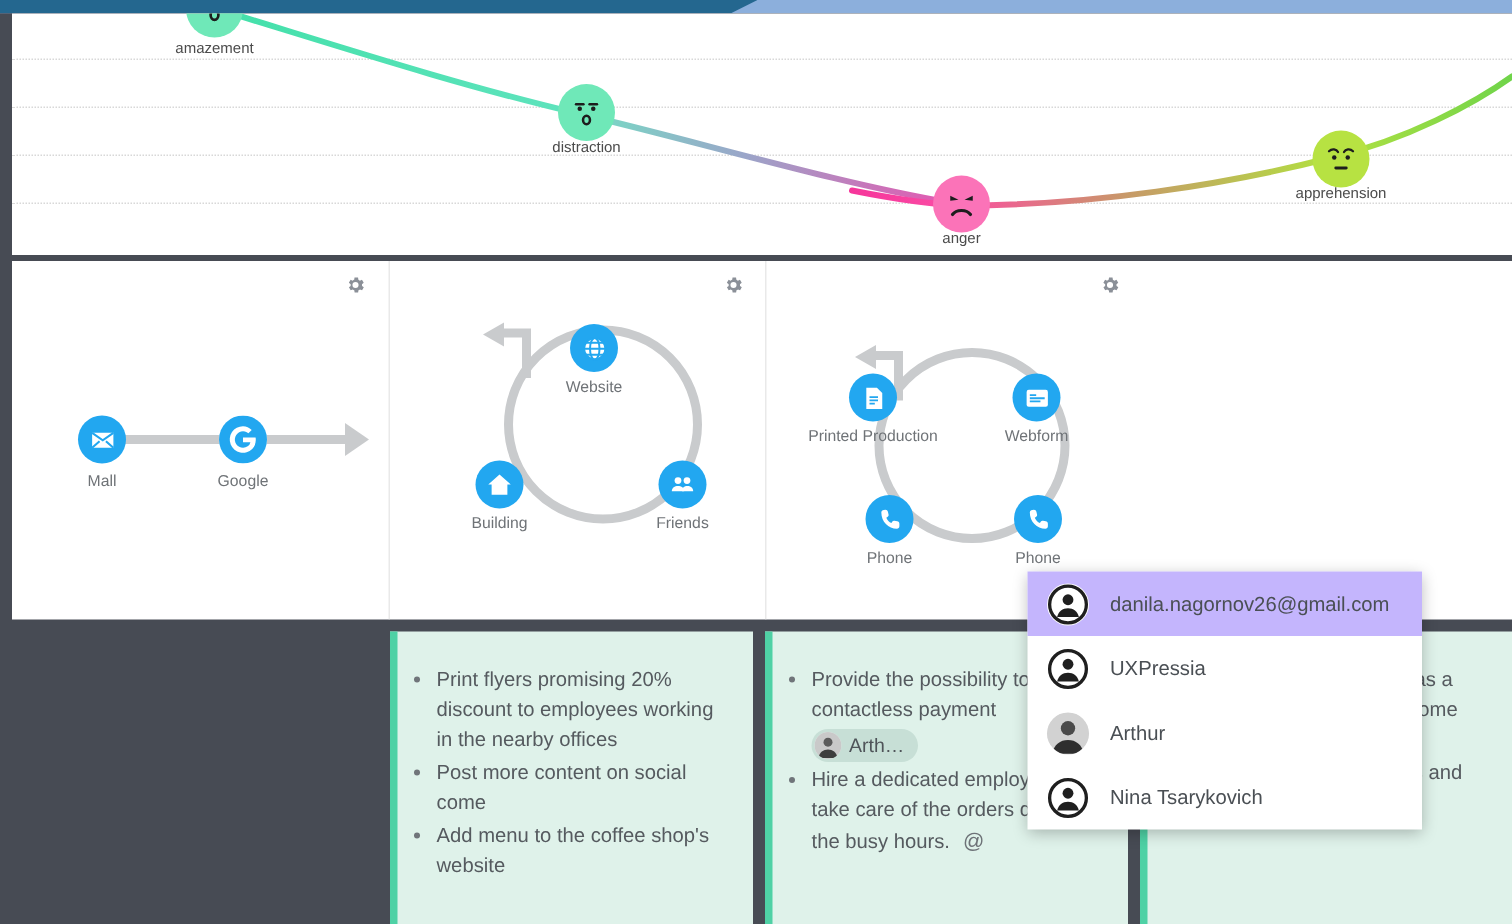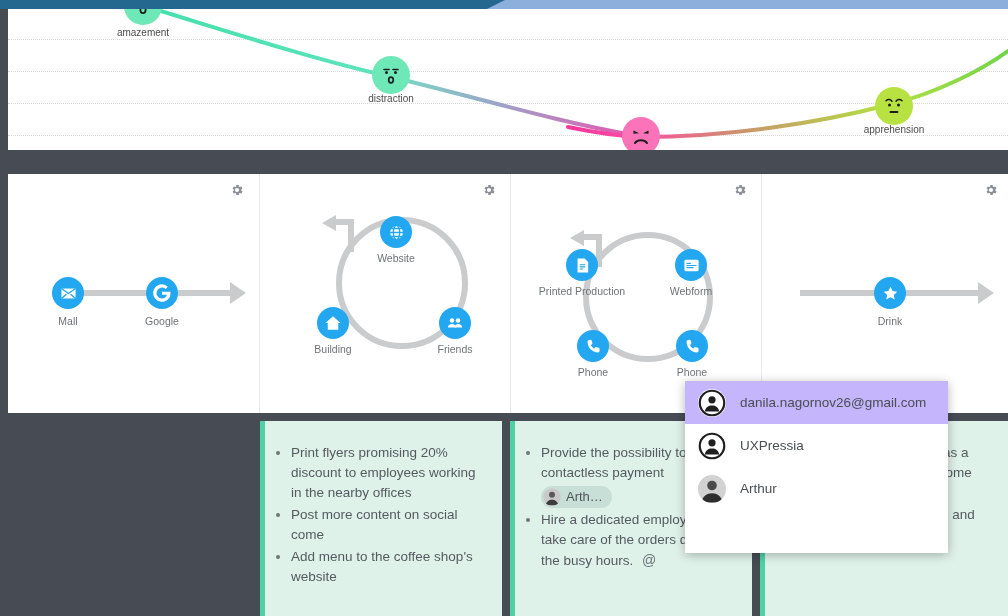--- a/index.html
+++ b/index.html
@@ -11,21 +11,21 @@
   }
   .app{position:relative;width:1008px;height:616px;}
 
   
   .topbar{position:absolute;left:0;top:0;width:1008px;height:9px;overflow:hidden;}
   .topbar .fill{position:absolute;left:0;top:0;height:9px;width:1008px;background:#8cafdc;}
   .topbar .done{position:absolute;left:0;top:0;height:9px;width:514px;background:#24678f;
                 clip-path:polygon(0 0,100% 0,calc(100% - 18px) 100%,0 100%);}
 
   
-  .chart-panel{position:absolute;left:8px;top:9px;width:1000px;height:141px;background:#ffffff;overflow:hidden;}
+  .chart-panel{position:absolute;left:8px;top:9px;width:1000px;height:161px;background:#ffffff;overflow:hidden;}
   .chart-panel .gridlines{position:absolute;inset:0;}
   .chart-panel .gridline{position:absolute;left:0;right:0;height:0;
        border-top:1px dotted #d8d8d8;}
   .chart-svg{position:absolute;left:0;top:0;}
 
   .emo{position:absolute;width:38px;height:38px;border-radius:50%;
        display:flex;align-items:center;justify-content:center;}
   .emo-label{position:absolute;font-size:10px;color:#4b4b4b;white-space:nowrap;
              text-align:center;transform:translateX(-50%);}
 
@@ -267,36 +267,20 @@
       <div class="node-label" style="left:82px;top:192px;">Phone</div>
 
       <div class="node" style="left:165px;top:156px;">
         <svg width="17" height="17" viewBox="0 0 24 24" fill="#fff">
           <path d="M7.5 2.5c1.2 0 2 .8 2.3 2l.6 2.6c.2.9-.1 1.5-.8 2l-1.3.9c1 2.3 2.6 4 4.8 5l.9-1.3c.5-.7 1.1-1 2-.8l2.6.6c1.2.3 2 1.1 2 2.3v2.3c0 1.3-1 2.3-2.3 2.3C10.2 20.4 3.6 13.8 3.6 5.1c0-1.3 1-2.3 2.3-2.3z"></path>
         </svg>
       </div>
       <div class="node-label" style="left:181px;top:192px;">Phone</div>
     </div>
 
-    <div class="chan-col" style="left:753px;width:247px;">
-      <div class="gear" style="left:222px;">
-        <svg width="14" height="14" viewBox="0 0 24 24" fill="#8b9098">
-          <path d="M19.4 13a7.6 7.6 0 0 0 0-2l2-1.6-2-3.4-2.4 1a7.6 7.6 0 0 0-1.7-1l-.4-2.6h-4l-.4 2.6c-.6.2-1.2.6-1.7 1l-2.4-1-2 3.4L6.5 11a7.6 7.6 0 0 0 0 2l-2 1.6 2 3.4 2.4-1c.5.4 1 .8 1.7 1l.4 2.6h4l.4-2.6c.6-.2 1.2-.6 1.7-1l2.4 1 2-3.4-2-1.6zM12 15.5A3.5 3.5 0 1 1 15.5 12 3.5 3.5 0 0 1 12 15.5z"></path>
-        </svg>
-      </div>
-      <div class="arrow-line" style="left:38px;top:116px;width:180px;"></div>
-      <div class="arrow-head" style="left:216px;top:108px;"></div>
-
-      <div class="node" style="left:112px;top:103px;">
-        <svg width="17" height="17" viewBox="0 0 24 24" fill="#fff">
-          <path d="M12 2.5l2.9 6 6.6.9-4.8 4.6 1.2 6.5L12 17.4 6.1 20.5l1.2-6.5L2.5 9.4l6.6-.9z"></path>
-        </svg>
-      </div>
-      <div class="node-label" style="left:128px;top:141px;">Drink</div>
-    </div>
   </div>
 
   <div class="cards">
 
 
     <div class="card" style="left:260px;width:242px;">
       <ul>
         <li>Print flyers promising 20% discount to employees working in the nearby offices</li>
         <li>Post more content on social come</li>
         <li>Add menu to the coffee shop's website</li>
@@ -357,15 +341,25 @@
     <div class="dd-item">
       <span class="dd-av ph-av">
         <svg width="28" height="28" viewBox="0 0 24 24">
           <circle cx="12" cy="12" r="12" fill="#d2d2d2"></circle>
           <circle cx="12" cy="9" r="4.1" fill="#4a4a4a"></circle>
           <path d="M3 23.5c.9-5.2 4.6-7.8 9-7.8s8.1 2.6 9 7.8z" fill="#2e2e2e"></path>
         </svg>
       </span>
       <span class="dd-label">Arthur</span>
     </div>
+    <div class="dd-item">
+      <span class="dd-av">
+        <svg width="28" height="28" viewBox="0 0 24 24">
+          <circle cx="12" cy="12" r="10.5" fill="none" stroke="#1f1f1f" stroke-width="1.9"></circle>
+          <circle cx="12" cy="9.3" r="3.1" fill="#1f1f1f"></circle>
+          <path d="M5.8 19.2c.7-3.3 3.1-5 6.2-5s5.5 1.7 6.2 5z" fill="#1f1f1f"></path>
+        </svg>
+      </span>
+      <span class="dd-label">Nina Tsarykovich</span>
+    </div>
   </div>
 
 </div>
 
 </body></html>

